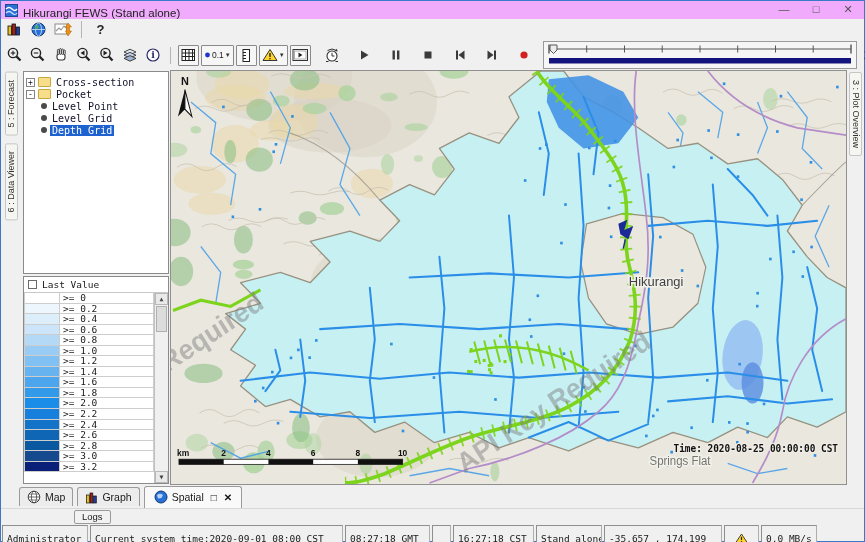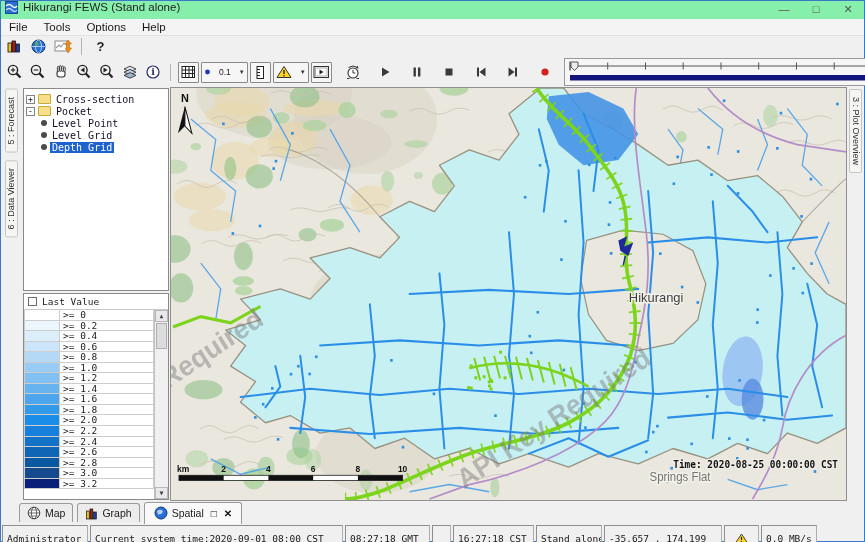--- a/index.html
+++ b/index.html
@@ -1,35 +1,35 @@
 <!DOCTYPE html>
 <html><head>
 <meta charset="utf-8">
 <style>
 * { margin:0; padding:0; box-sizing:border-box; }
 html,body { width:865px; height:542px; overflow:hidden; }
 body { font-family:"Liberation Sans",sans-serif; background:#f0f0f0; font-size:11px; color:#1a1a1a; }
 .window { width:865px; height:542px; border:1px solid #3c78c8; display:flex; flex-direction:column; background:#f0f0f0; }
 
 
-.titlebar { height:18px; background:#86efac; display:flex; align-items:flex-start; padding:0 0 0 4px; gap:5px; flex:none; }
+.titlebar { height:18px; background:#f0abfc; display:flex; align-items:flex-end; padding:0 0 0 4px; gap:5px; flex:none; }
 .titlebar .title { font-size:11.5px; color:#222; }
 .title-controls { margin-left:auto; display:flex; height:100%; }
 .tc { width:32px; text-align:center; color:#555; font-size:11px; line-height:17px; }
 
 
 .menubar { height:17px; display:flex; align-items:center; font-size:11.5px; background:#f4f4f4; border-bottom:1px solid #e2e2e2; flex:none; }
 .menu-item { padding:1px 8px; }
 
 
 .toolbar1 { height:21px; display:flex; align-items:center; padding-left:3px; gap:3px; flex:none; }
 .toolbar2 { height:30px; display:flex; align-items:center; gap:2px; padding:0 3px; flex:none; }
 .tbtn { width:21px; height:21px; display:flex; align-items:center; justify-content:center; flex:none; }
 .tbtn.box { border:1px solid #8a8a8a; background:#f6f6f6; border-radius:1px; }
-.tbtn.wide { width:auto; padding:0 2px; gap:8px; }
+.tbtn.wide { width:auto; padding:0 2px; gap:1px; }
 .sep { width:1px; height:17px; background:#b5b5b5; margin:0 5px; flex:none; }
 .gap { width:7px; flex:none; }
 .dd-txt { font-size:8.5px; color:#222; }
 .dd-arr { font-size:6px; color:#333; }
 .timeline-wrap { border:1px solid #9a9a9a; background:#f6f6f6; padding:0 2px; margin-left:6px; flex:none; }
 .tb-datetime { font-family:"DejaVu Sans Mono",monospace; font-size:10px; margin-left:5px; white-space:nowrap; }
 
 
 .content { flex:1; display:flex; min-height:0; }
 .tabstrip { width:21px; flex:none; display:flex; flex-direction:column; align-items:center; padding-top:2px; gap:7px; }
@@ -93,26 +93,20 @@
         </svg>
     </span>
     <span class="title">Hikurangi FEWS  (Stand alone)</span>
     <div class="title-controls">
       <span class="tc">—</span>
       <span class="tc">□</span>
       <span class="tc">✕</span>
     </div>
   </div>
 
-  <div class="menubar">
-    <span class="menu-item">File</span>
-    <span class="menu-item">Tools</span>
-    <span class="menu-item">Options</span>
-    <span class="menu-item">Help</span>
-  </div>
 
   <div class="toolbar1">
     <span class="tbtn">
       <svg width="17" height="17">
           <rect x="2" y="5" width="3.4" height="9" fill="#e8c020" stroke="#111" stroke-width="0.8"></rect>
           <rect x="6" y="3" width="3.4" height="11" fill="#a02020" stroke="#111" stroke-width="0.8"></rect>
           <rect x="10" y="6" width="3.4" height="8" fill="#203e9e" stroke="#111" stroke-width="0.8"></rect>
         </svg>
     </span>
     <span class="tbtn">
@@ -736,20 +730,23 @@
     <span class="btab active">
       <svg width="14" height="14">
           <circle cx="7" cy="7" r="6" fill="#2a6fd6" stroke="#123a70"></circle>
           <path d="M3 5 q3 -2.5 6 0 l-1.5 3 -3.5 0.5 z" fill="#cfe2ff" opacity="0.85"></path>
         </svg>
       <span>Spatial</span>
       <span class="wglyph">□</span>
       <span class="wglyph">✕</span>
     </span>
   </div>
+  <div class="logs-row">
+    <span class="logs-btn">Logs</span>
+  </div>
 
   <div class="statusbar">
     <span class="scell" style="width:86px">Administrator</span>
     <span class="scell" style="width:253px">Current system time:2020-09-01 08:00 CST</span>
     <span class="scell" style="width:85px">08:27:18 GMT</span>
     <span class="scell" style="width:19px"></span>
     <span class="scell" style="width:81px">16:27:18 CST</span>
     <span class="scell" style="width:66px">Stand alone</span>
     <span class="scell" style="width:118px">-35.657 , 174.199</span>
     <span class="scell" style="width:35px;justify-content:center">

